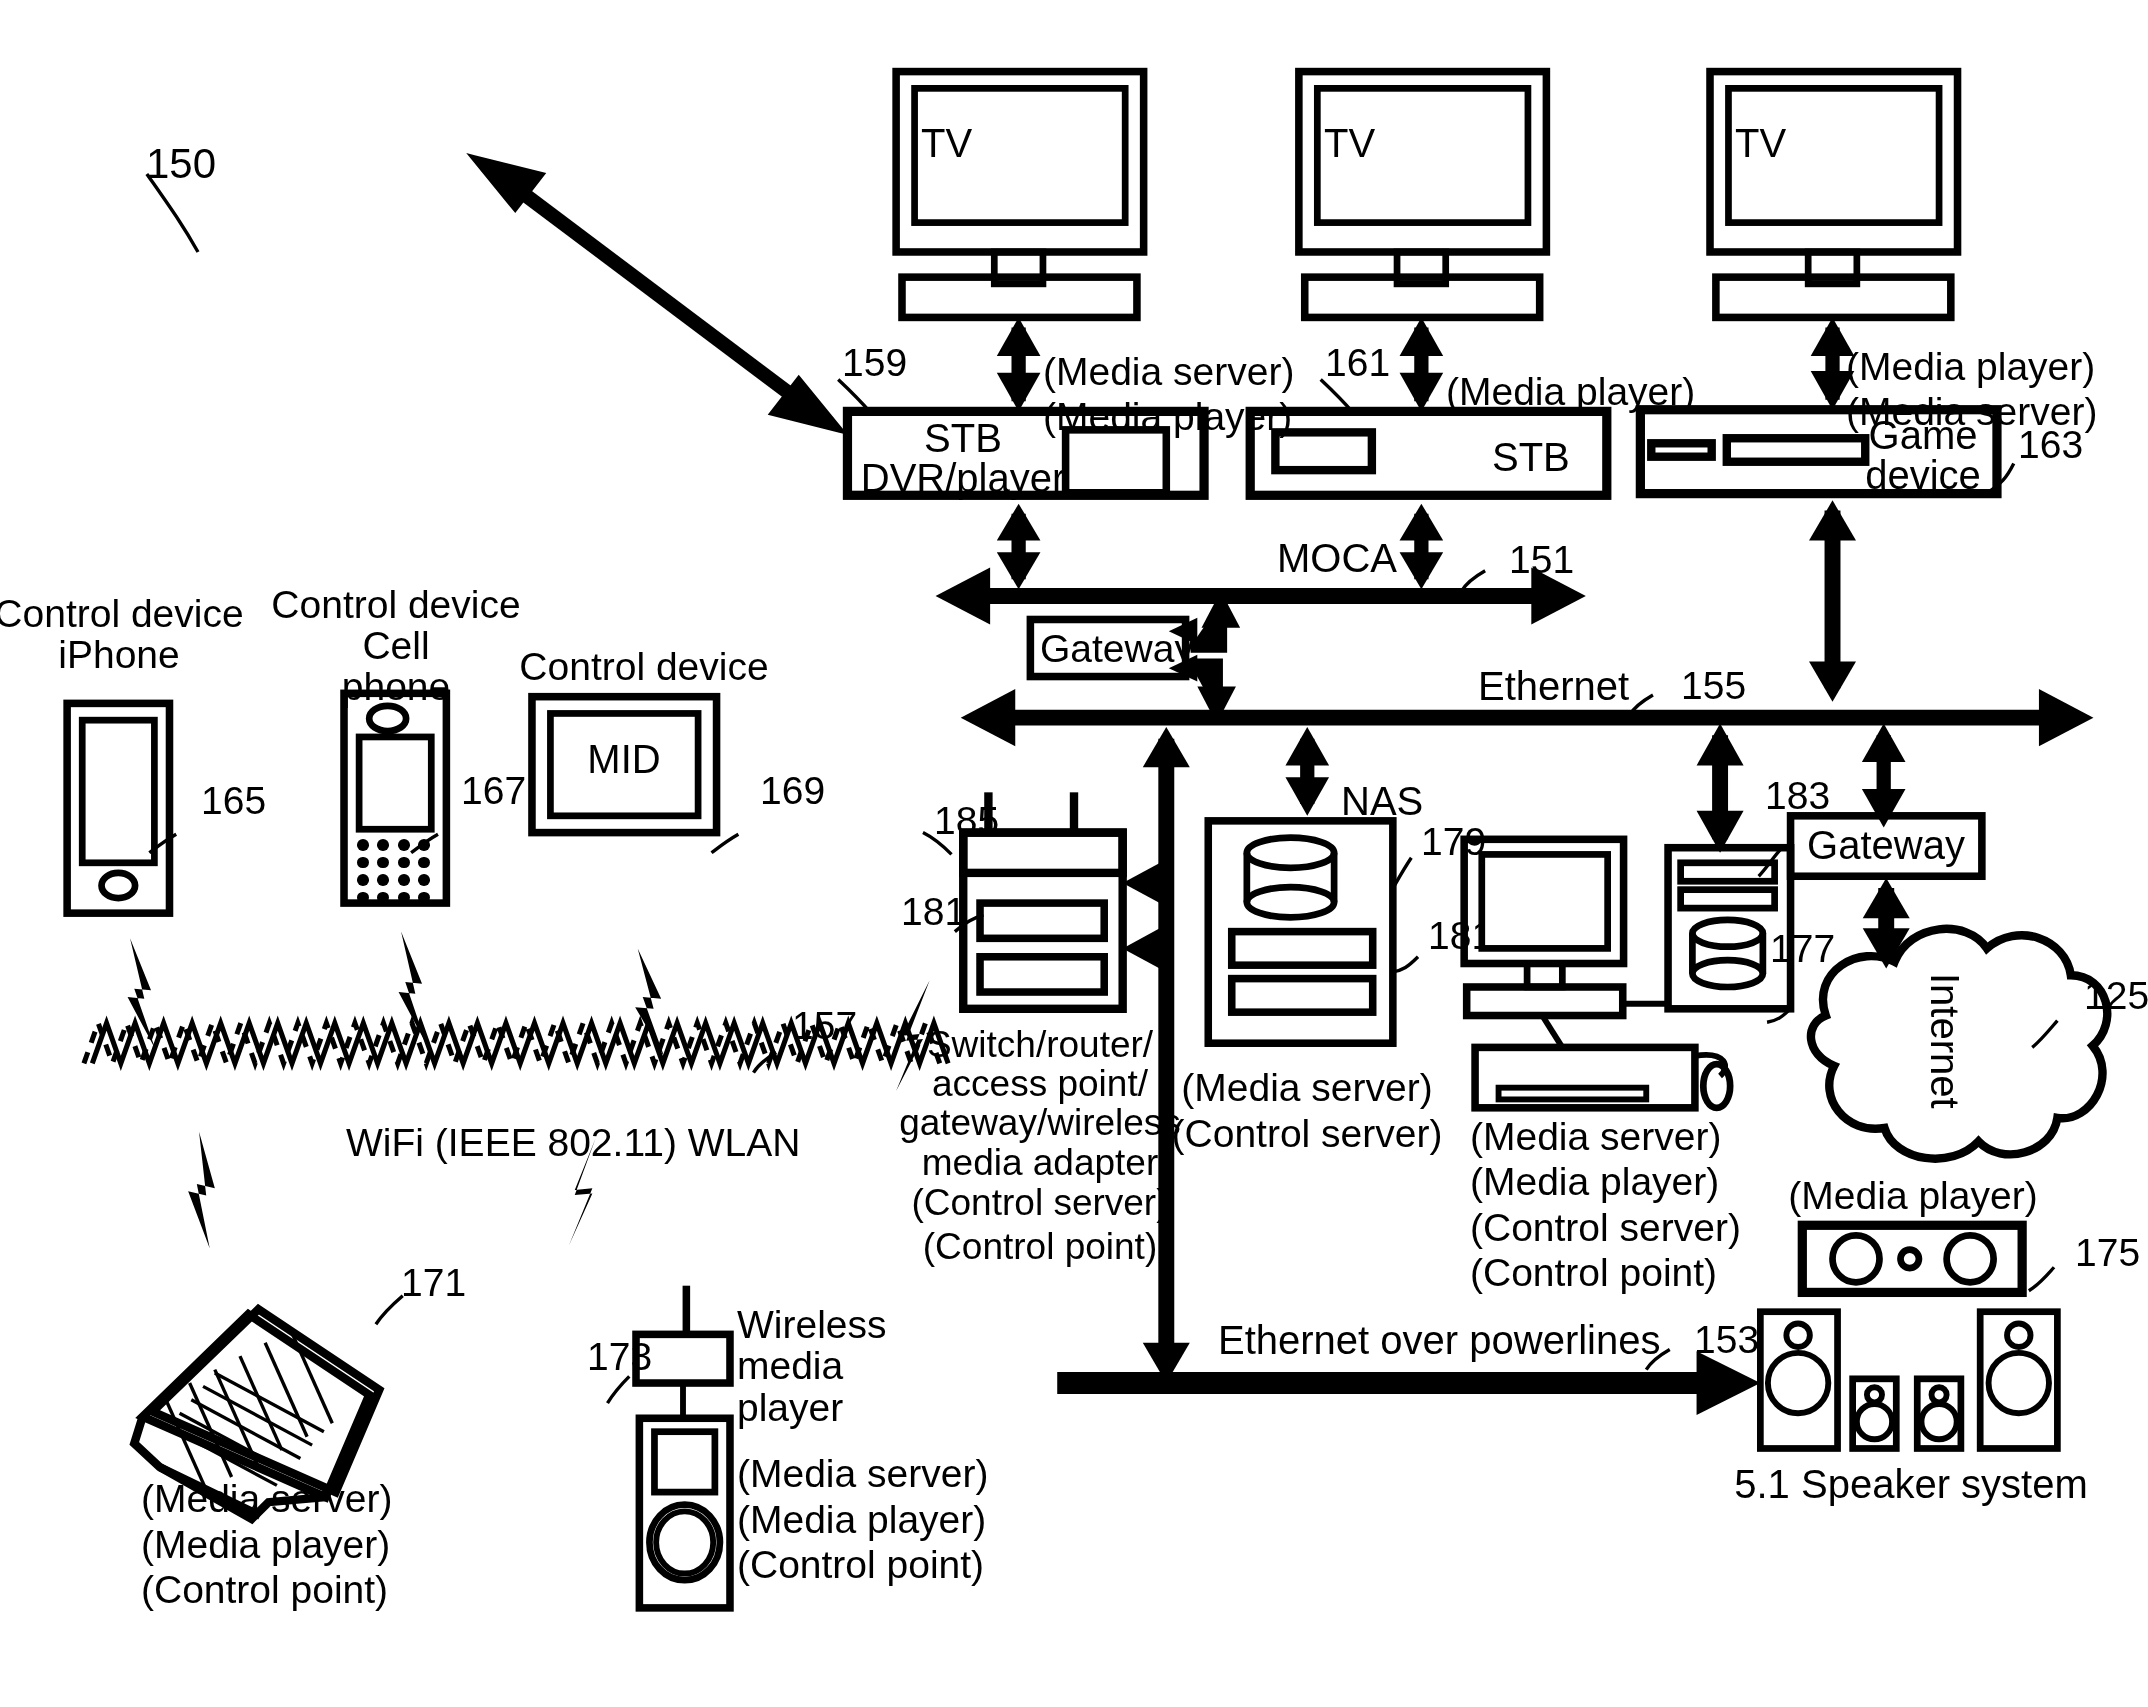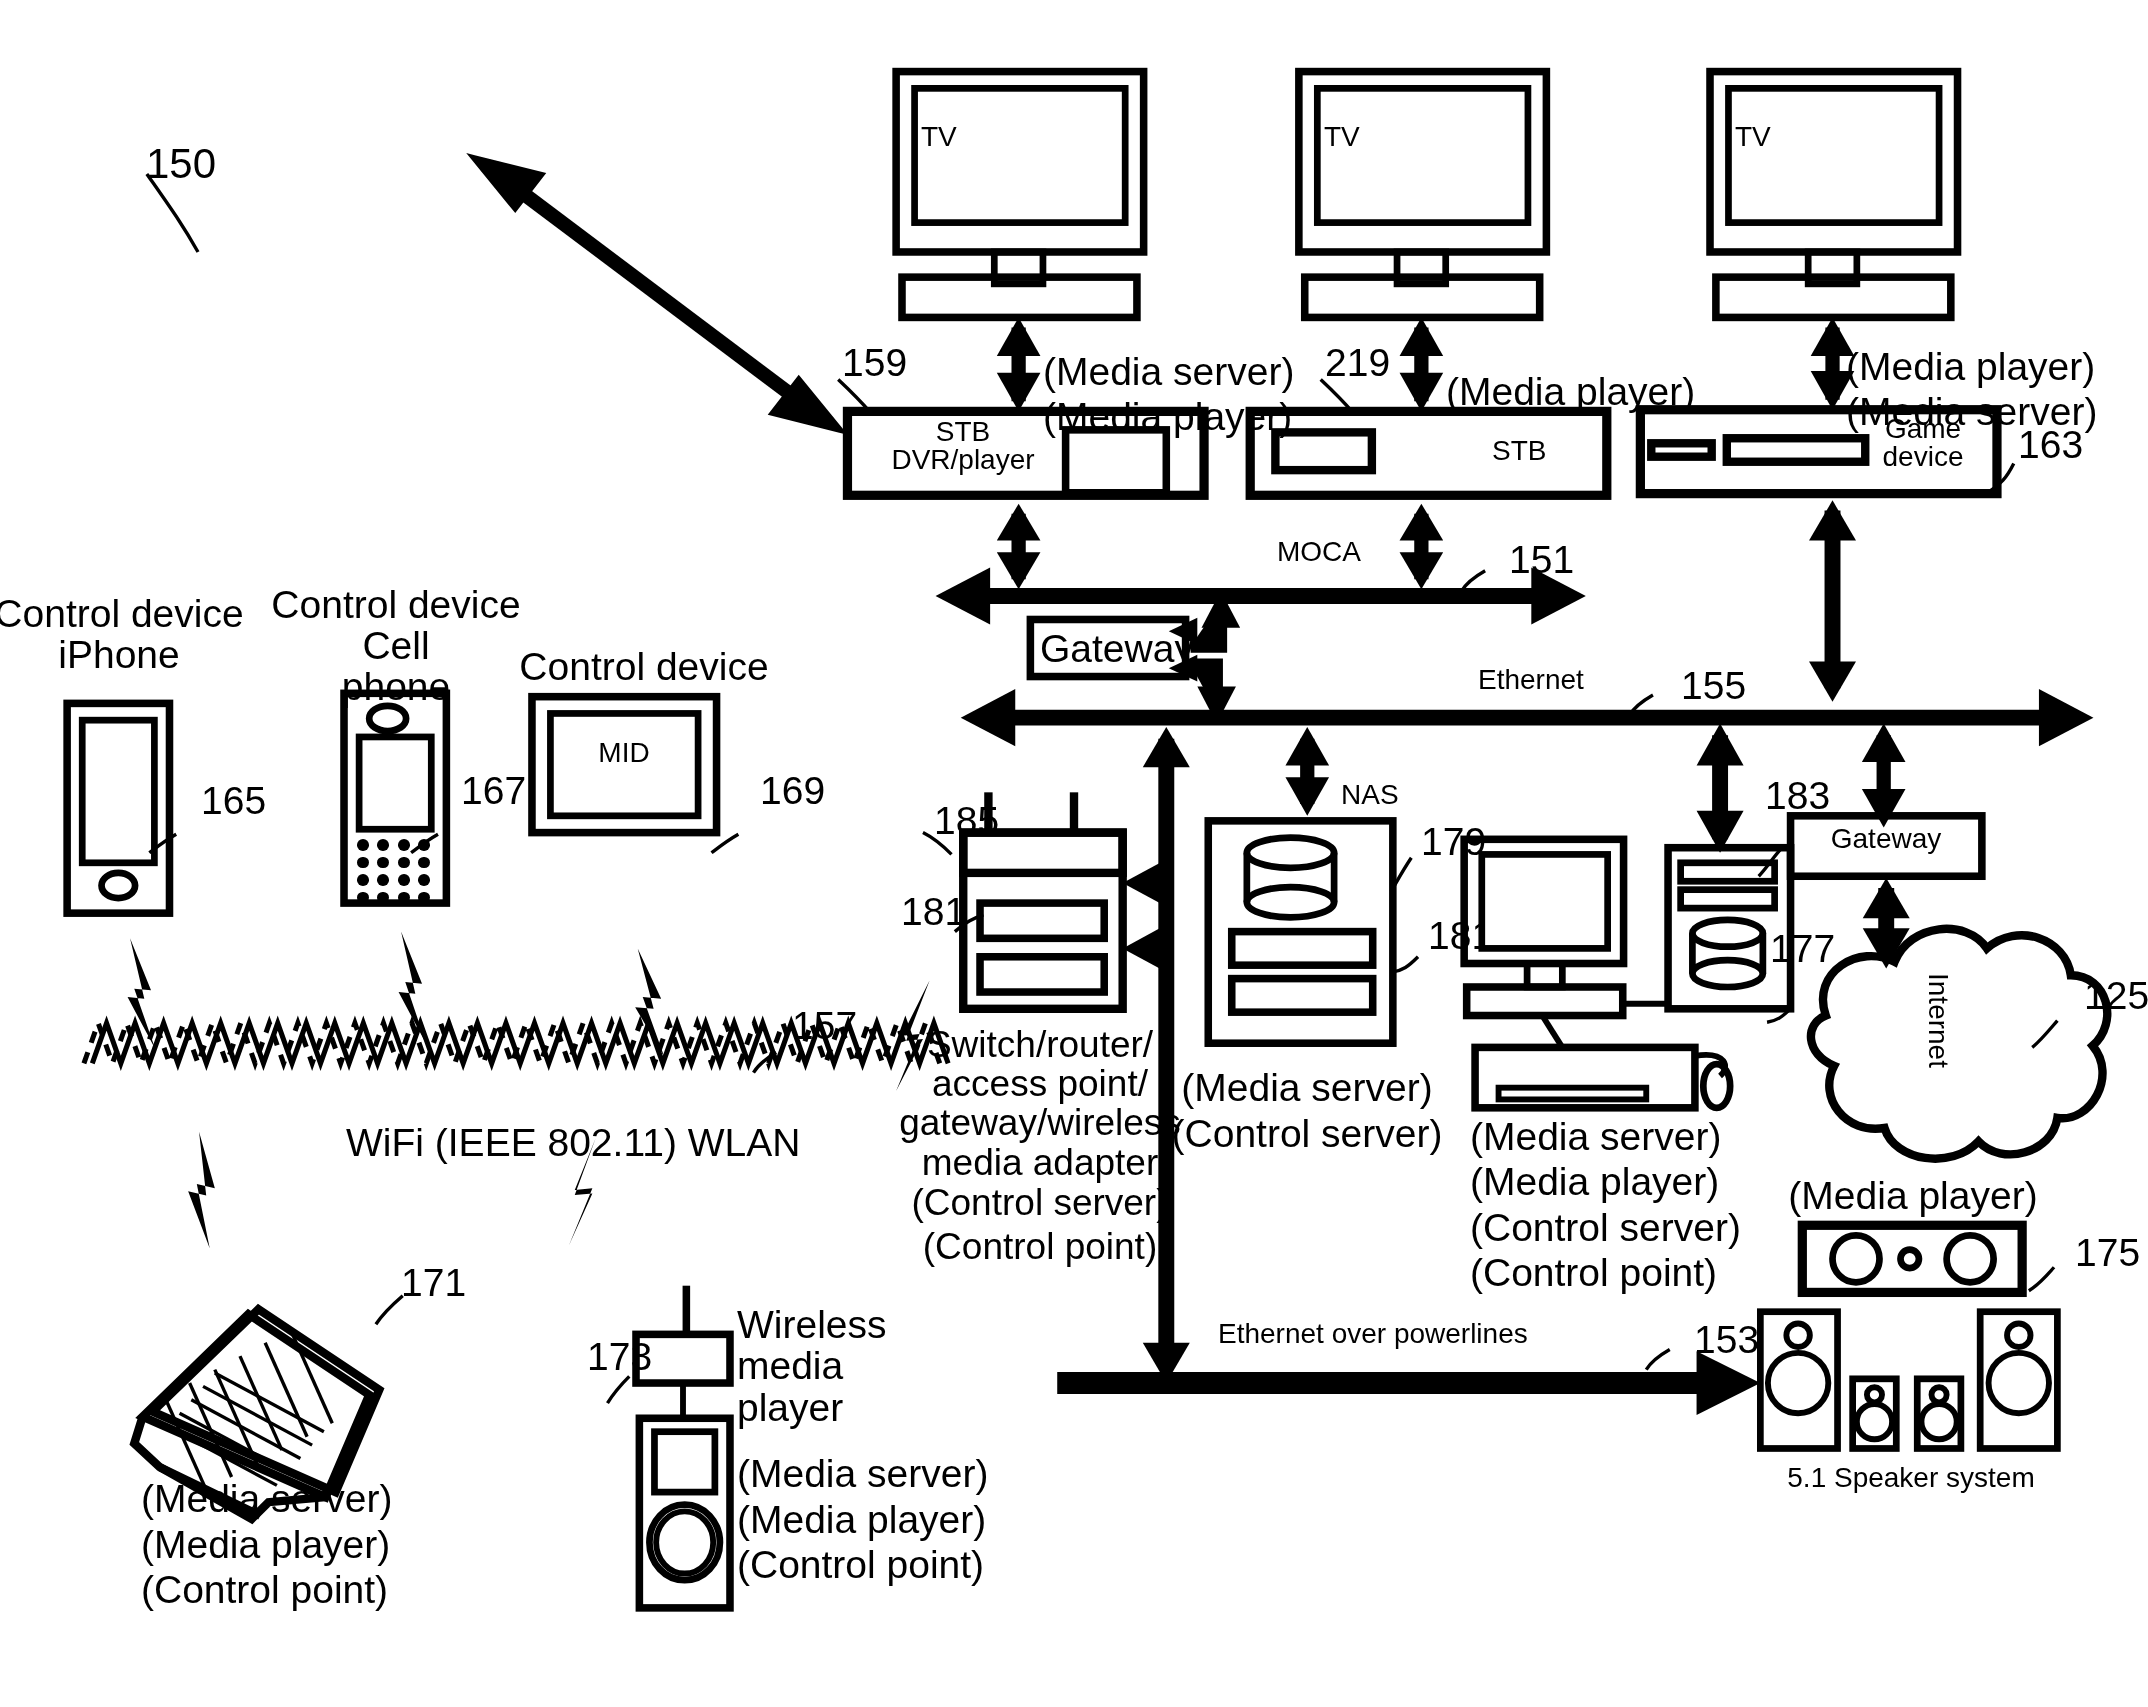--- a/index.html
+++ b/index.html
@@ -4,21 +4,21 @@
 <style>
   html,body{margin:0;padding:0;background:#fff;}
   body{width:2148px;height:1708px;position:relative;overflow:hidden;
        font-family:"Liberation Sans", sans-serif;color:#000;}
   #root{position:absolute;inset:0;}
   svg.layer{position:absolute;left:0;top:0;width:2148px;height:1708px;overflow:visible;}
   .t{position:absolute;white-space:pre;line-height:1.08;}
   .ctr{text-align:center;transform:translateX(-50%);}
   .f44{font-size:37px;}
   .f46{font-size:39px;}
-  .f48{font-size:28px;}
+  .f48{font-size:40px;}
   .lead{font-size:39px;margin-left:18px;}
 </style>
 </head>
 <body>
 
 <div id="root">
 
   <svg class="layer" viewBox="0 0 2560 2035">
     <defs>
       <marker id="ah" markerWidth="10" markerHeight="10" refX="2" refY="5" orient="auto">
@@ -345,21 +345,21 @@
   </svg>
 
   <div class="t lead" style="left:128px; top:141px; font-size:42px;">150</div>
 
 
   <div class="t f48" style="left:921px; top:122px;">TV</div>
   <div class="t f48" style="left:1324px; top:122px;">TV</div>
   <div class="t f48" style="left:1735px; top:122px;">TV</div>
 
   <div class="t lead" style="left:824px; top:342px;">159</div>
-  <div class="t lead" style="left:1307px; top:342px;">219</div>
+  <div class="t lead" style="left:1307px; top:342px;">161</div>
   <div class="t lead" style="left:2000px; top:424px;">163</div>
 
   <div class="t f46" style="left:1043px; top:351px;">(Media server)</div>
   <div class="t f46" style="left:1043px; top:396px;">(Media player)</div>
   <div class="t f48 ctr" style="left:963px; top:418px; text-align:center; line-height:1.0;">STB<br>DVR/player</div>
 
   <div class="t f46" style="left:1446px; top:371px;">(Media player)</div>
   <div class="t f48" style="left:1492px; top:436px;">STB</div>
 
   <div class="t f46" style="left:1846px; top:346px;">(Media player)</div>

